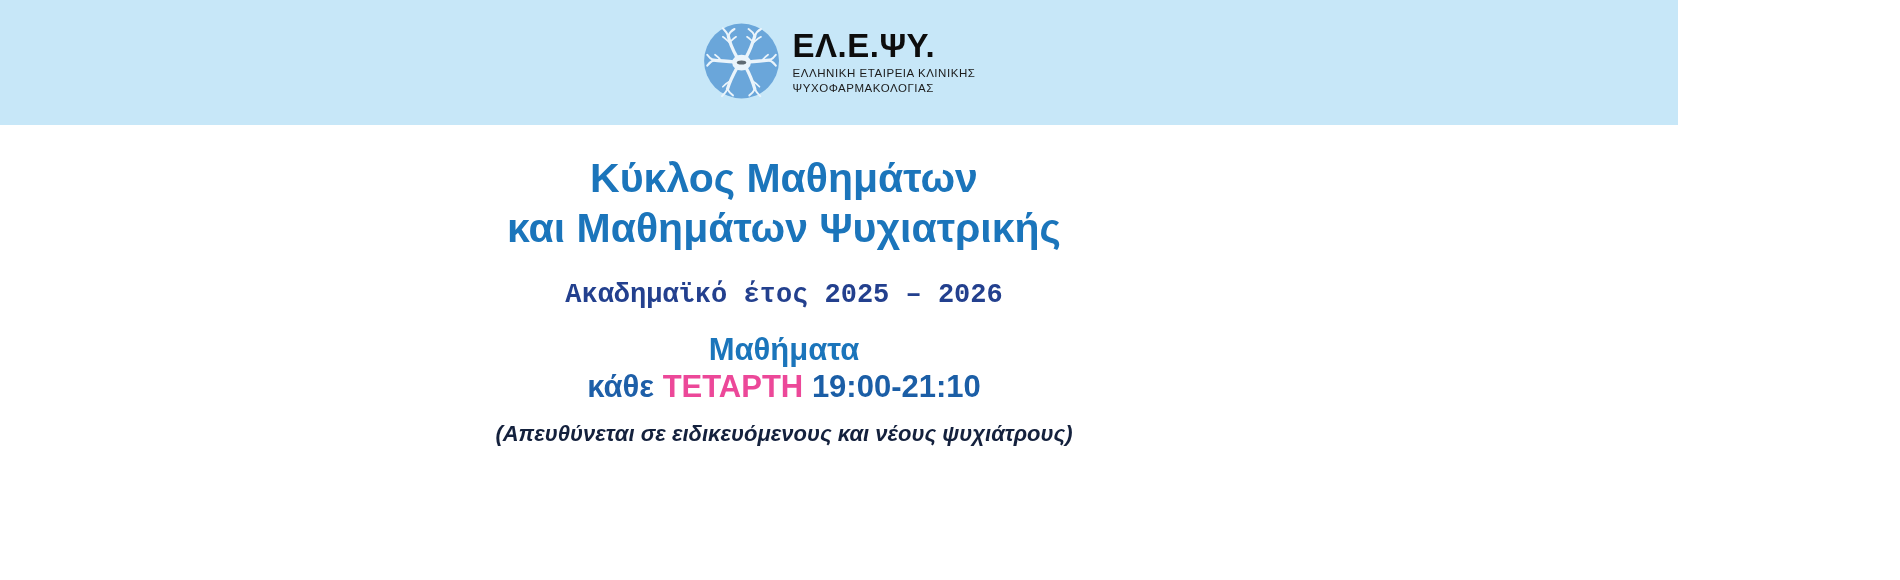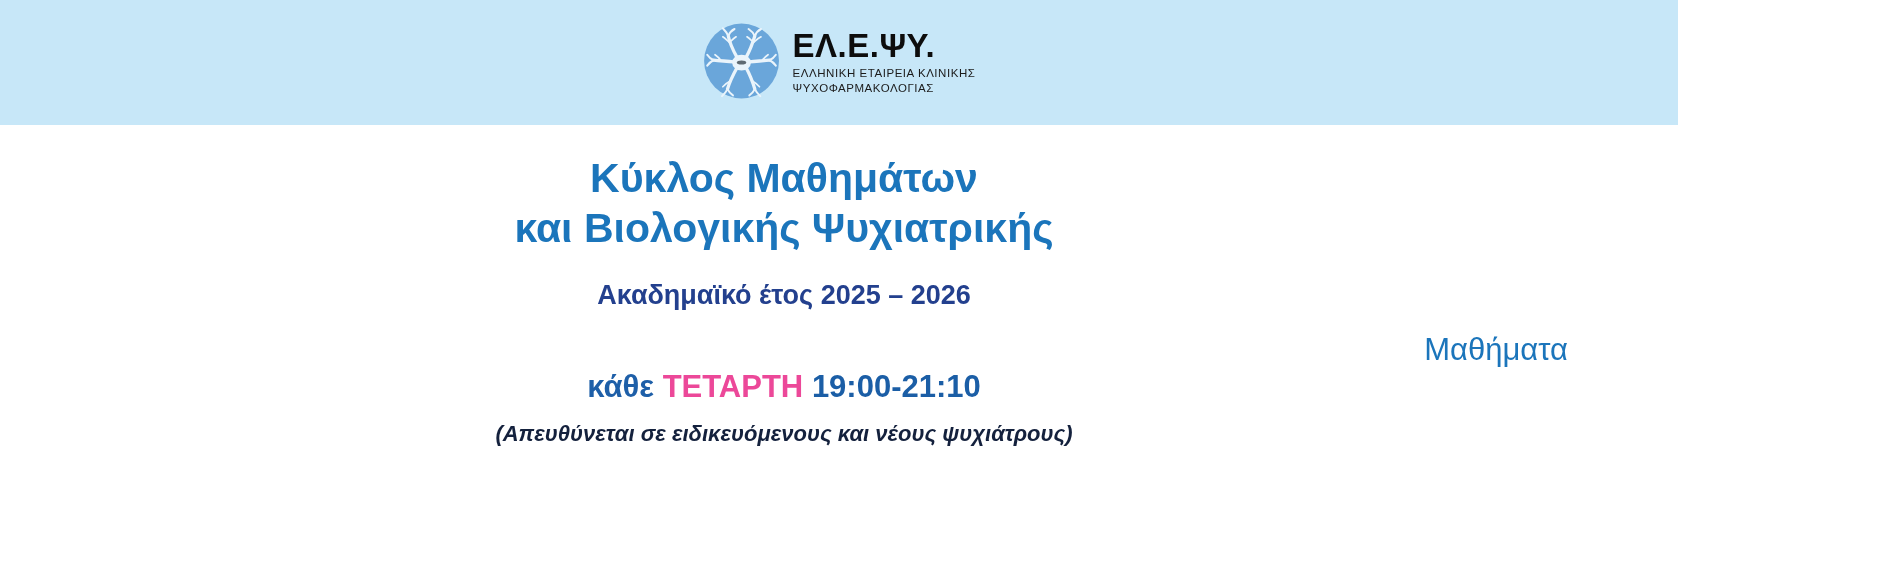--- a/index.html
+++ b/index.html
@@ -99,40 +99,39 @@
     font-size: 41px;
     line-height: 1.22;
     color: #1b75bb;
     letter-spacing: 0px;
   }
   .course-title .tline { display: block; }
 
   .academic-year {
     margin: 0;
     padding-top: 26px;
-    font-family: Liberation Sans, sans-serif;
+    font-family: Liberation Mono, monospace;
     font-weight: 700;
     font-size: 27px;
     line-height: 1.2;
     color: #23408e;
   }
 
   .schedule-block {
     margin: 0;
     padding-top: 22px;
   }
 
   .schedule-main {
     display: block;
     font-family: "Liberation Sans", "DejaVu Sans", sans-serif;
-    font-weight: 400;
+    font-weight: 700;
     font-size: 31px;
     line-height: 1.12;
     color: #1b75bb;
-    text-align: right;
   }
 
   .schedule-when {
     display: block;
     font-family: "Liberation Sans", "DejaVu Sans", sans-serif;
     font-weight: 700;
     font-size: 31px;
     line-height: 1.12;
     color: #1e5fa8;
     margin-top: 2px;
@@ -209,21 +208,21 @@
         </div>
       </div>
 
     </div>
   </div>
 
   <div class="content">
 
     <h1 class="course-title">
       <span class="tline">Κύκλος Μαθημάτων</span>
-      <span class="tline">και Βιολογικής Ψυχιατρικής</span>
+      <span class="tline">και Μαθημάτων Ψυχιατρικής</span>
     </h1>
 
     <p class="academic-year">Ακαδημαϊκό έτος 2025 – 2026</p>
 
     <div class="schedule-block">
       <span class="schedule-main">Μαθήματα</span>
       <span class="schedule-when"><span>κάθε </span><span class="day-highlight">ΤΕΤΑΡΤΗ</span><span class="time-part"> 19:00-21:10</span></span>
     </div>
 
     <p class="audience-note">(Απευθύνεται σε ειδικευόμενους και νέους ψυχιάτρους)</p>

